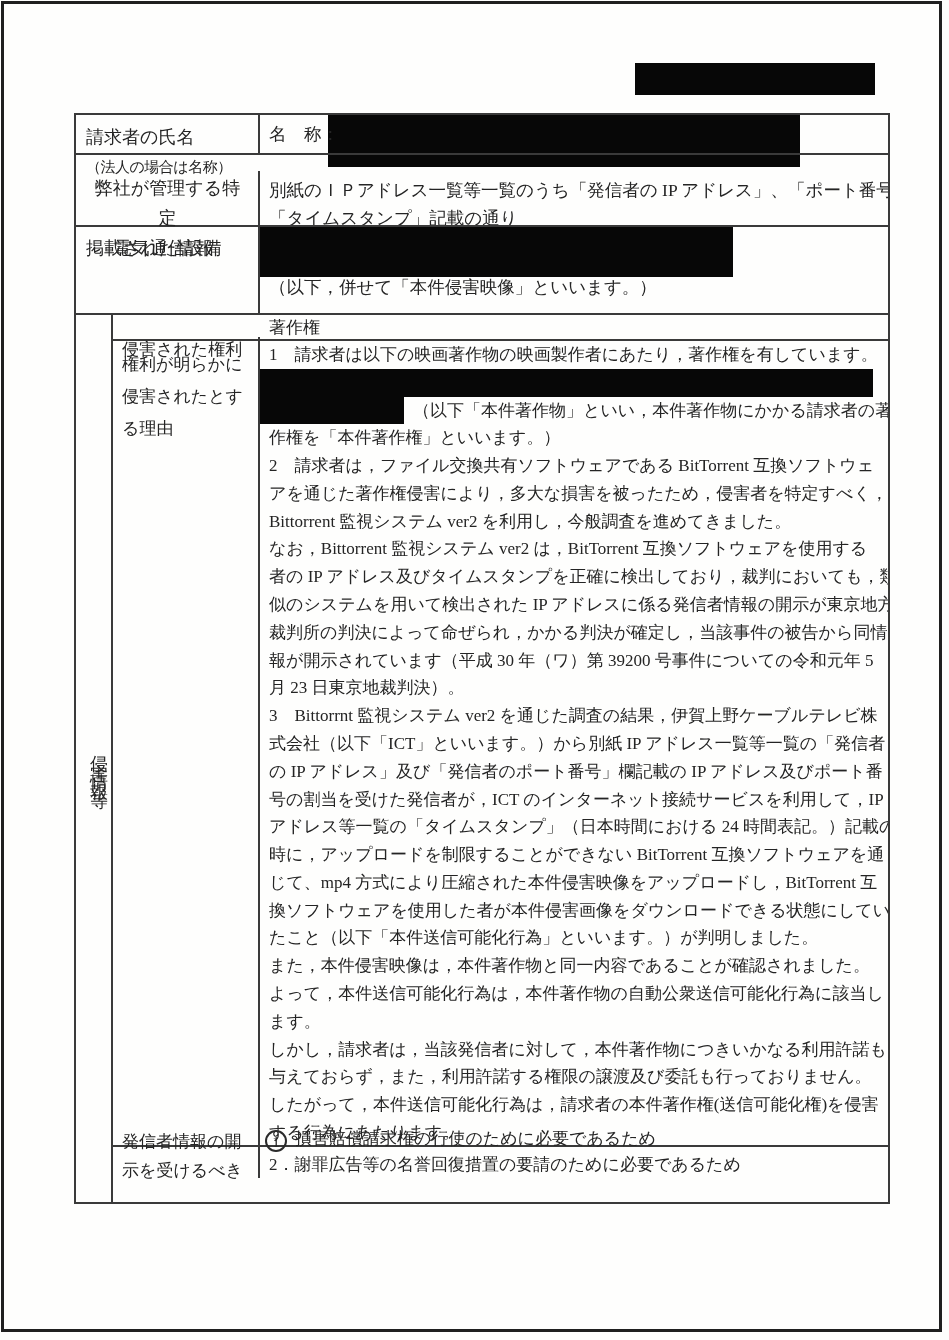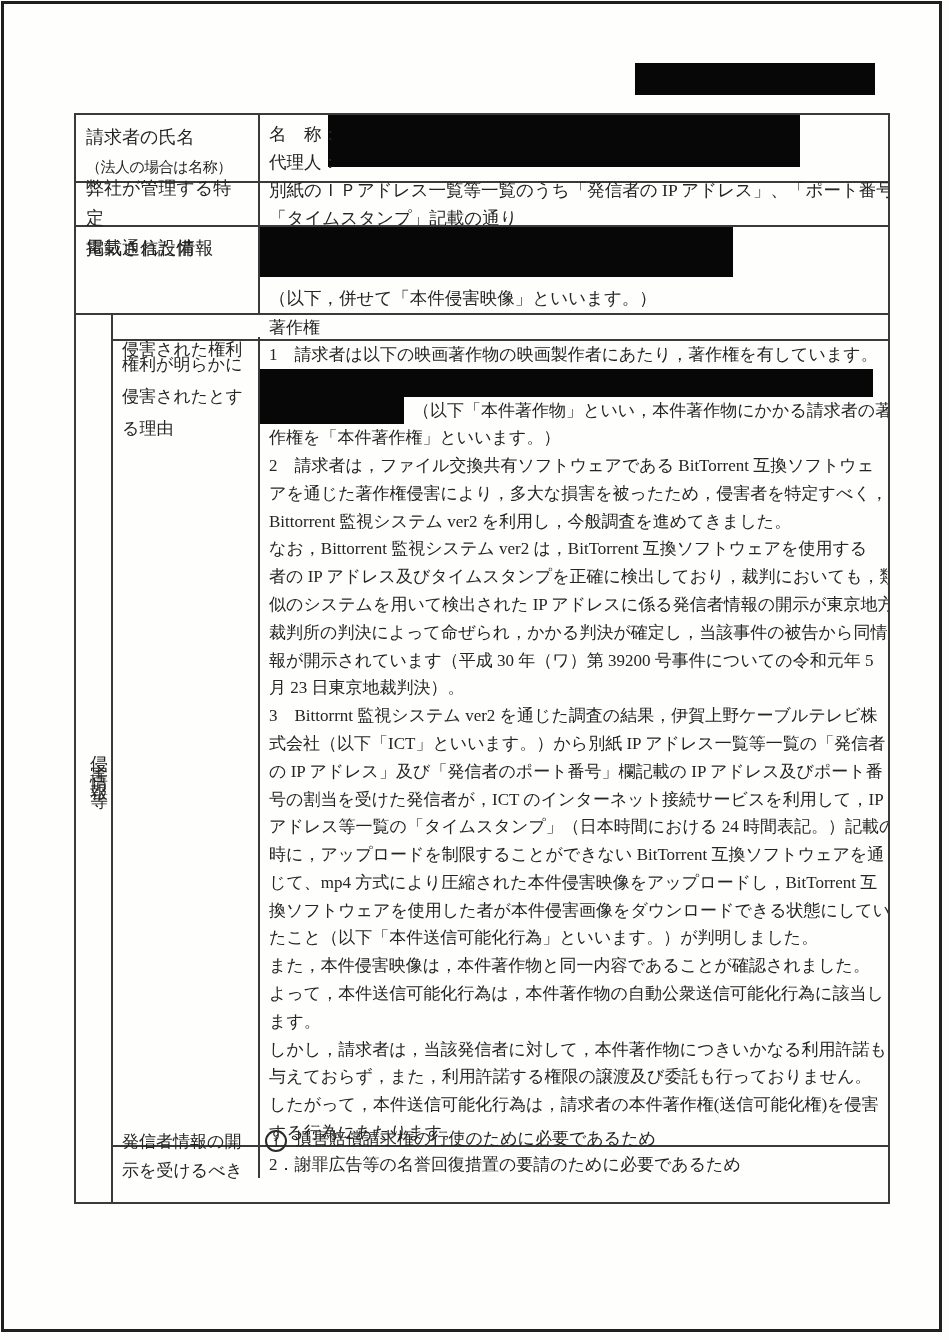--- a/index.html
+++ b/index.html
@@ -41,47 +41,47 @@
   .reason .tline,.reason .rline{height:27.79px;line-height:27.79px;white-space:nowrap;}
   .reason .redact-full{height:27.79px;margin-left:-9px;width:613px;background:#070707;}
   .reason .redact-part{display:inline-block;vertical-align:top;height:27.79px;
     width:144px;margin-left:-9px;margin-right:9px;background:#070707;}
   .disclosure{padding:3px 6px 0 5px;font-size:17px;line-height:26px;white-space:nowrap;}
   .circ{display:inline-block;width:22px;height:22px;border:2px solid #2a2a2a;
     border-radius:50%;text-align:center;line-height:21px;font-size:15px;
     vertical-align:-3px;margin-right:8px;}
   .item2{padding-left:4px;}
   .claimant-line{height:28px;line-height:28px;}
-  .posted-text{margin-top:52px;}
+  .posted-text{margin-top:41px;}
 </style>
 </head>
 <body>
 
 <div class="page-frame"></div>
 
 <div class="redact" style="left:635px;top:63px;width:240px;height:32px;"></div>
 
 <div class="tbl">
 
   <div class="redact" style="left:252px;top:0;width:472px;height:52px;"></div>
   <div class="redact" style="left:184px;top:112px;width:473px;height:50px;"></div>
 
-  <div class="row" style="top:0;height:68px;">
+  <div class="row" style="top:0;height:40px;">
     <div class="lab">
       <div>請求者の氏名</div>
       <div class="sub">（法人の場合は名称）</div>
     </div>
     <div class="con">
       <div class="claimant-line">名　称：</div>
       <div class="claimant-line">代理人：</div>
     </div>
   </div>
 
   <div class="row" style="top:56px;height:56px;">
-    <div class="lab" style="padding-top:2px;">
+    <div class="lab" style="padding-top:2px;text-align:center;">
       <div>弊社が管理する特定</div>
       <div>電気通信設備</div>
     </div>
     <div class="con">
         <div class="tline">別紙のＩＰアドレス一覧等一覧のうち「発信者の IP アドレス」、「ポート番号」、</div>
         <div class="tline">「タイムスタンプ」記載の通り</div>
       </div>
   </div>
 
   <div class="row" style="top:112px;height:88px;">

